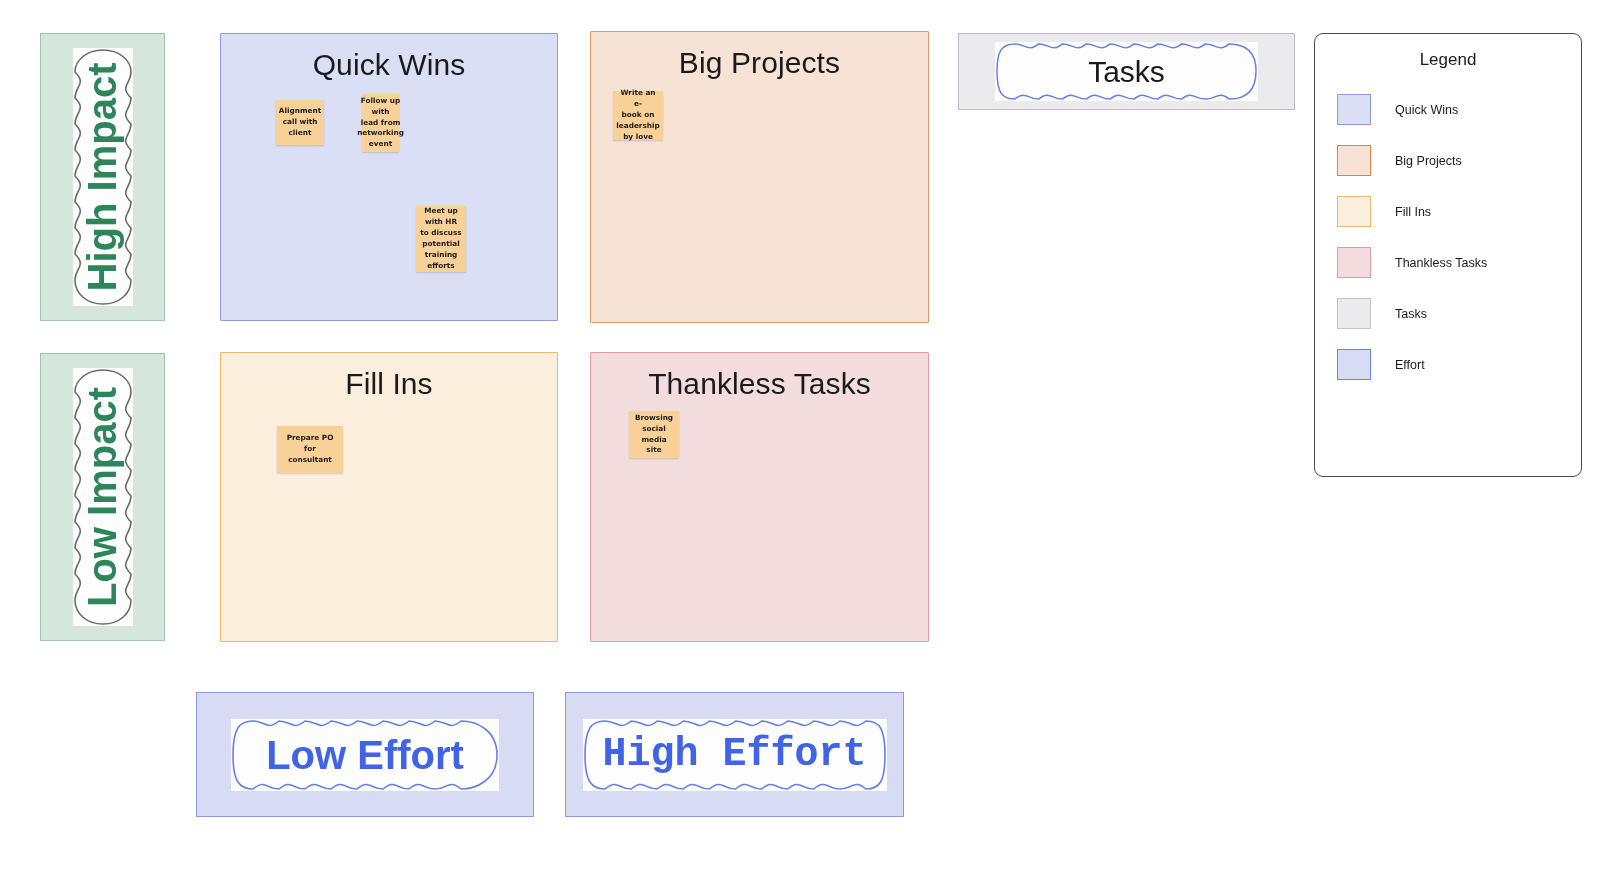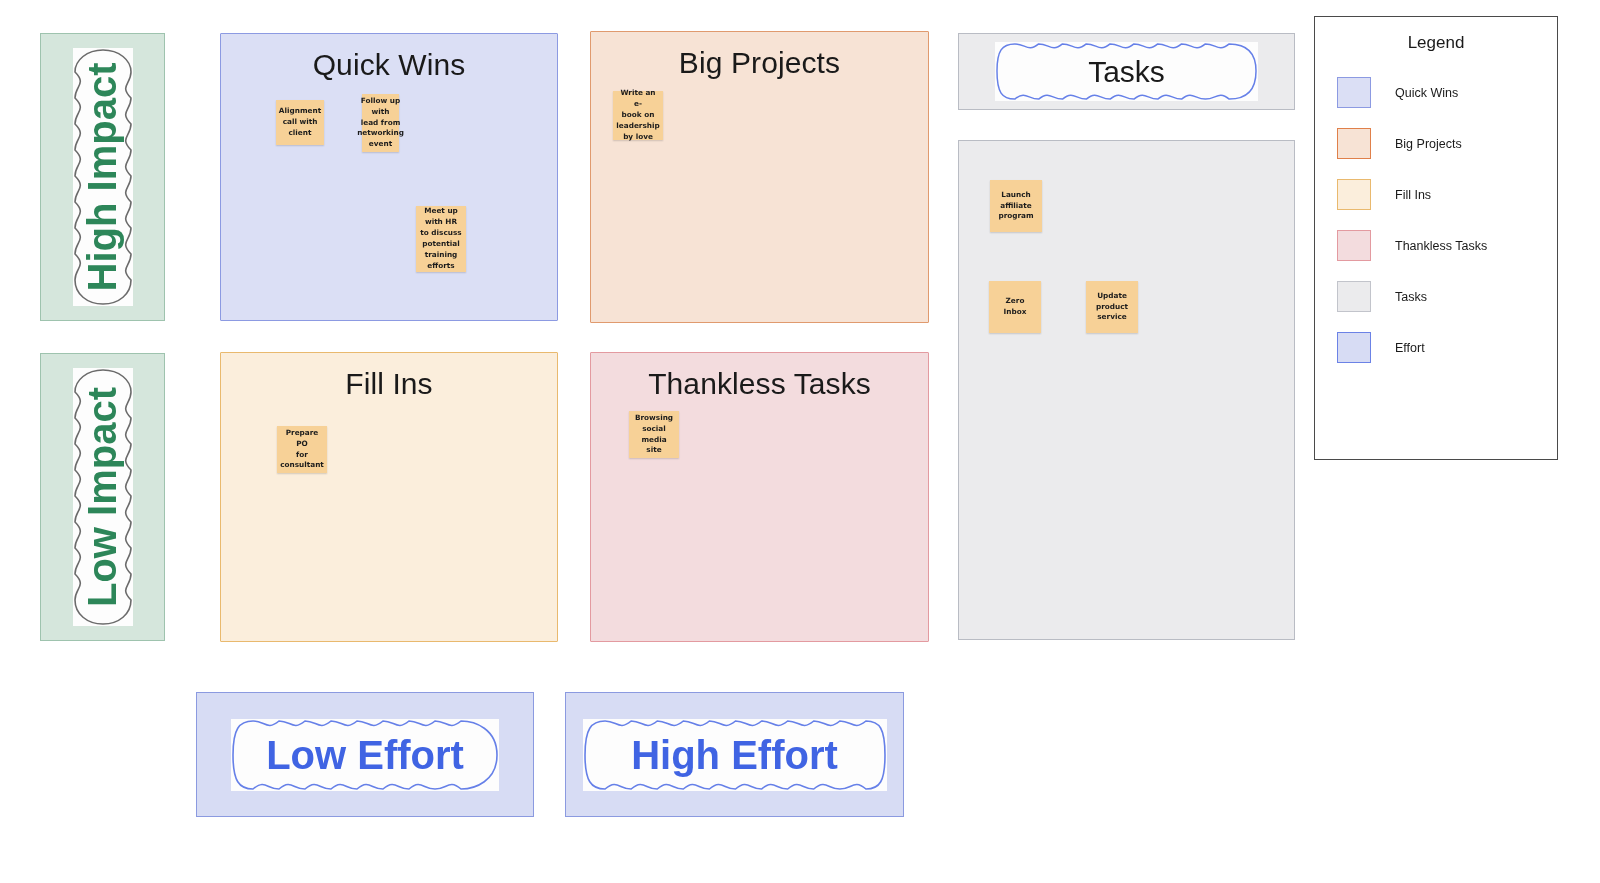--- a/index.html
+++ b/index.html
@@ -217,21 +217,21 @@
   <div class="panel quadrant" id="quad-big-projects" style="left: 566px; top: 31px; width: 339px; height: 292px; background: rgb(247, 227, 213); border-color: rgb(224, 154, 110);">
     <div class="quadrant-title">Big Projects</div>
     <div class="note" style="left: 22px; top: 59px; width: 50px; height: 49px; background: rgb(247, 209, 151); color: rgb(28, 28, 28);">Write an e-
 book on
 leadership
 by love</div>
   </div>
 
   <div class="panel quadrant" id="quad-fill-ins" style="left: 196px; top: 352px; width: 338px; height: 290px; background: rgb(251, 238, 220); border-color: rgb(233, 185, 110);">
     <div class="quadrant-title">Fill Ins</div>
-    <div class="note" style="left: 56px; top: 73px; width: 50px; height: 47px; background: rgb(247, 209, 151); color: rgb(28, 28, 28);">Prepare PO
+    <div class="note" style="left: 56px; top: 73px; width: 66px; height: 47px; background: rgb(247, 209, 151); color: rgb(28, 28, 28);">Prepare PO
 for
 consultant</div>
   </div>
 
   <div class="panel quadrant" id="quad-thankless-tasks" style="left: 566px; top: 352px; width: 339px; height: 290px; background: rgb(243, 220, 222); border-color: rgb(227, 154, 160);">
     <div class="quadrant-title">Thankless Tasks</div>
     <div class="note" style="left: 38px; top: 58px; width: 50px; height: 47px; background: rgb(247, 209, 151); color: rgb(28, 28, 28);">Browsing
 social media
 site</div>
   </div>
@@ -247,21 +247,21 @@
           C 192 70, 190 60, 178 70 C 166 70, 164 60, 152 70
           C 140 70, 138 60, 126 70 C 114 70, 112 60, 100 70
           C 88 70, 86 60, 74 70 C 62 70, 60 60, 48 70
           C 36 70, 34 60, 22 70 C 8 70, 2 62, 2 36 C 2 10, 8 2, 22 2 Z" fill="#fdfdfd" stroke-width="1.6" stroke="#6680e8"></path>
       </svg>
       <span class="cloud-label" style="color: rgb(64, 100, 227); text-align: center;">Low Effort</span>
     </div>
   </div>
 
   <div class="rail" id="rail-high-effort" style="left: 565px; top: 692px; width: 339px; height: 125px; background: rgb(215, 220, 244); border-color: rgb(139, 154, 224);">
-    <div class="cloud" style="width:304px; height:72px;">
+    <div class="cloud" style="width:304px; height:72px;font-family:Liberation Mono, monospace;">
       <svg viewBox="0 0 303 72" preserveAspectRatio="none">
         <path class="cloud-path" d="M22 2
           C 34 2, 36 12, 48 2 C 60 2, 62 12, 74 2 C 86 2, 88 12, 100 2
           C 112 2, 114 12, 126 2 C 138 2, 140 12, 152 2 C 164 2, 166 12, 178 2
           C 190 2, 192 12, 204 2 C 216 2, 218 12, 230 2 C 242 2, 244 12, 256 2
           C 268 2, 270 12, 282 2 C 296 2, 301 10, 301 36
           C 301 62, 296 70, 282 70 C 270 60, 268 70, 256 70
           C 244 70, 242 60, 230 70 C 218 70, 216 60, 204 70
           C 192 70, 190 60, 178 70 C 166 70, 164 60, 152 70
           C 140 70, 138 60, 126 70 C 114 70, 112 60, 100 70
@@ -283,32 +283,22 @@
           C 225 50, 223 59, 212 59 C 201 59, 199 50, 188 59
           C 177 59, 175 50, 164 59 C 153 59, 151 50, 140 59
           C 129 59, 127 50, 116 59 C 105 59, 103 50, 92 59
           C 81 59, 79 50, 68 59 C 57 59, 55 50, 44 59
           C 33 59, 31 50, 20 59 C 7 59, 2 52, 2 30 C 2 9, 7 2, 20 2 Z" fill="#fdfdfd" stroke="#6680e8" stroke-width="1.5"></path>
       </svg>
       <span class="cloud-label">Tasks</span>
     </div>
   </div>
 
-  <div class="panel" id="tasks-body-panel" style="left: 934px; top: 140px; width: 337px; height: 500px; background: rgb(235, 235, 237); border-color: rgb(185, 188, 196);">
-    <div class="note" style="left: 31px; top: 39px; width: 52px; height: 52px; background: rgb(247, 209, 151); color: rgb(28, 28, 28);">Launch
-affiliate
-program</div>
-    <div class="note" style="left: 30px; top: 140px; width: 52px; height: 52px; background: rgb(247, 209, 151); color: rgb(28, 28, 28);">Zero
-Inbox</div>
-    <div class="note" style="left: 127px; top: 140px; width: 52px; height: 52px; background: rgb(247, 209, 151); color: rgb(28, 28, 28);">Update
-product
-service</div>
-  </div>
-
-  <div class="panel" id="legend-panel" style="left: 1290px; top: 16px; width: 244px; height: 444px; border-color: rgb(74, 74, 74);">
+
+  <div class="panel" id="legend-panel" style="left: 1290px; top: 33px; width: 268px; height: 444px; border-color: rgb(74, 74, 74); border-radius: 9px;">
     <div class="legend-title">Legend</div>
     <ul class="legend-list" id="legend-list">
         <li class="legend-item">
           <span class="legend-swatch" style="background: rgb(219, 223, 245); border-color: rgb(140, 154, 226);"></span>
           <span class="legend-label">Quick Wins</span>
         </li>
         <li class="legend-item">
           <span class="legend-swatch" style="background: rgb(247, 227, 213); border-color: rgb(224, 128, 74);"></span>
           <span class="legend-label">Big Projects</span>
         </li>

